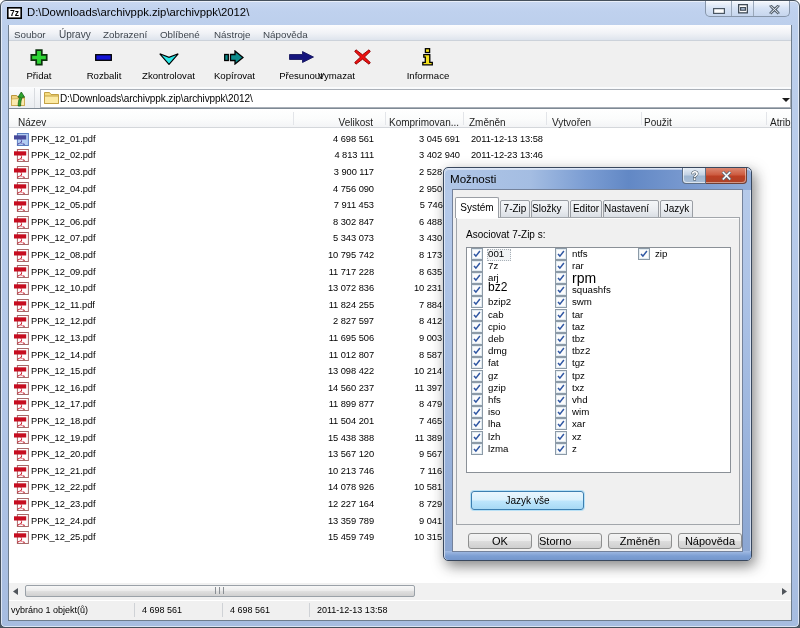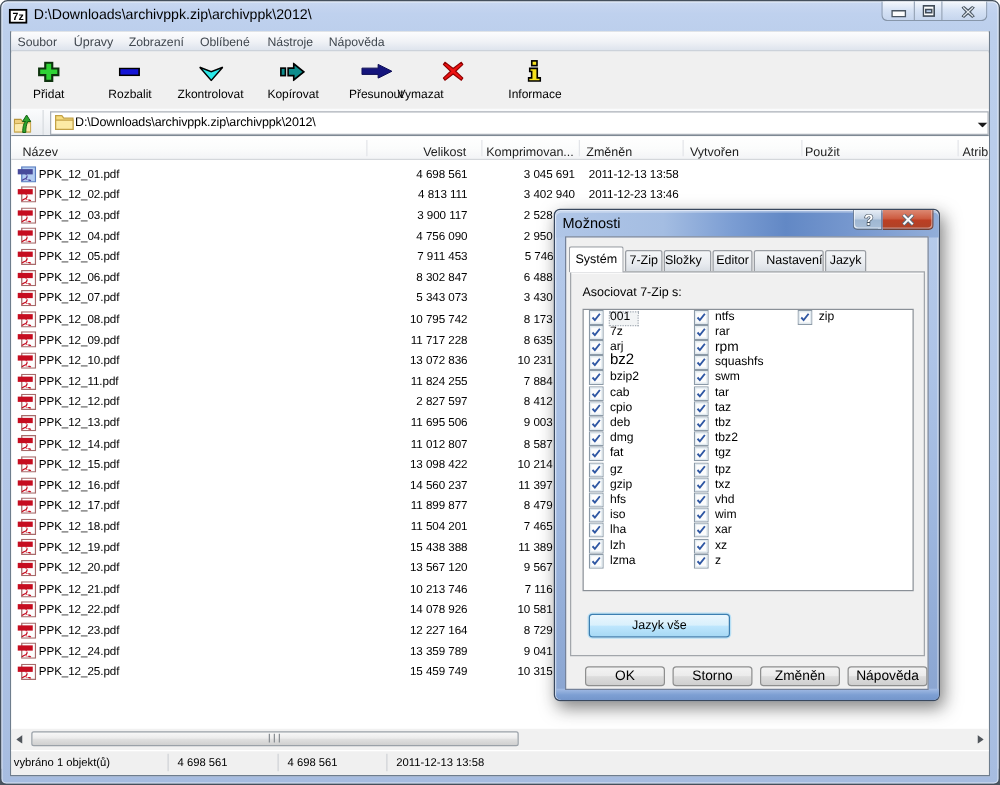--- a/index.html
+++ b/index.html
@@ -337,21 +337,21 @@
     <svg class="abs" style="left:15px;top:2.5px" width="11" height="10" viewBox="0 0 11 10">
       <path d="M1.7 0.9 L9.3 8.6 M9.3 0.9 L1.7 8.6" fill="none" stroke="#5d6a77" stroke-width="3.2"></path>
       <path d="M1.8 1 L9.2 8.5 M9.2 1 L1.8 8.5" fill="none" stroke="#fafcfe" stroke-width="1.7"></path>
     </svg>
   </div>
 <div class="abs" style="left:452px;top:189px;width:291px;height:363px;background:#f0f0f0;border:1px solid #74829b"></div>
 <div class="abs" style="left:455px;top:197px;width:44px;height:21px;background:#fff;border:1px solid #9a9ea4;border-bottom:none;border-radius:2px 2px 0 0;text-align:center;line-height:20px;z-index:3;font-size:10px">Systém</div>
 <div class="abs" style="left:500px;top:200px;width:30px;height:18px;background:linear-gradient(#f4f6f8,#e9ecf0 60%,#d9dee4);border:1px solid #9a9ea4;border-radius:2px 2px 0 0;text-align:center;line-height:16px;font-size:10px">7-Zip</div>
 <div class="abs" style="left:531px;top:200px;width:38px;height:18px;background:linear-gradient(#f4f6f8,#e9ecf0 60%,#d9dee4);border:1px solid #9a9ea4;border-radius:2px 2px 0 0;line-height:16px;font-size:10px">Složky</div>
 <div class="abs" style="left:570px;top:200px;width:32px;height:18px;background:linear-gradient(#f4f6f8,#e9ecf0 60%,#d9dee4);border:1px solid #9a9ea4;border-radius:2px 2px 0 0;text-align:center;line-height:16px;font-size:10px">Editor</div>
-<div class="abs" style="left:603px;top:200px;width:56px;height:18px;background:linear-gradient(#f4f6f8,#e9ecf0 60%,#d9dee4);border:1px solid #9a9ea4;border-radius:2px 2px 0 0;text-align:right;line-height:16px;font-size:10px">Nastavení</div>
+<div class="abs" style="left:603px;top:200px;width:56px;height:18px;background:linear-gradient(#f4f6f8,#e9ecf0 60%,#d9dee4);border:1px solid #9a9ea4;border-radius:2px 2px 0 0;text-align:left;line-height:16px;font-size:10px">Nastavení</div>
 <div class="abs" style="left:660px;top:200px;width:33px;height:18px;background:linear-gradient(#f4f6f8,#e9ecf0 60%,#d9dee4);border:1px solid #9a9ea4;border-radius:2px 2px 0 0;text-align:center;line-height:16px;font-size:10px">Jazyk</div>
 <div class="abs" style="left:456px;top:217px;width:284px;height:308px;background:#f0f0f0;border:1px solid #a2a6ab;box-shadow:inset 0 1px 0 #fdfdfd;z-index:2"></div>
 <div class="t" style="left:466px;top:227.5px;z-index:4">Asociovat 7-Zip s:</div>
 <div class="abs" style="left:466px;top:247px;width:265px;height:226px;background:#fff;border:1px solid #8a9097;z-index:4"></div>
 <div class="abs" style="left:487px;top:249px;width:24px;height:12px;background:#f2f4f5;border:1px dotted #a8b0b8;z-index:4"></div>
 <div class="abs" style="z-index:5">
     <svg class="abs" style="left:471px;top:247.5px" width="12" height="12" viewBox="0 0 12 12">
       <rect x="0.5" y="0.5" width="11" height="11" fill="#fcfcfc" stroke="#8c9aa7"></rect>
       <rect x="1.5" y="1.5" width="9" height="9" fill="none" stroke="#e2ebf1" stroke-width="1"></rect>
       <path d="M3 6 L4.9 8.1 L8.9 3" fill="none" stroke="#2f57a3" stroke-width="1.5"></path>
@@ -389,21 +389,21 @@
       <rect x="0.5" y="0.5" width="11" height="11" fill="#fcfcfc" stroke="#8c9aa7"></rect>
       <rect x="1.5" y="1.5" width="9" height="9" fill="none" stroke="#e2ebf1" stroke-width="1"></rect>
       <path d="M3 6 L4.9 8.1 L8.9 3" fill="none" stroke="#2f57a3" stroke-width="1.5"></path>
     </svg>
     <div class="t" style="left:488px;top:271.9px;height:12px;line-height:12px;font-size:9.7px">arj</div>
     <svg class="abs" style="left:555px;top:271.9px" width="12" height="12" viewBox="0 0 12 12">
       <rect x="0.5" y="0.5" width="11" height="11" fill="#fcfcfc" stroke="#8c9aa7"></rect>
       <rect x="1.5" y="1.5" width="9" height="9" fill="none" stroke="#e2ebf1" stroke-width="1"></rect>
       <path d="M3 6 L4.9 8.1 L8.9 3" fill="none" stroke="#2f57a3" stroke-width="1.5"></path>
     </svg>
-    <div class="t" style="left:572px;top:271.9px;height:12px;line-height:12px;font-size:11px">rpm</div>
+    <div class="t" style="left:572px;top:271.9px;height:12px;line-height:12px;font-size:14px">rpm</div>
   </div>
 <div class="abs" style="z-index:5">
     <svg class="abs" style="left:471px;top:284.1px" width="12" height="12" viewBox="0 0 12 12">
       <rect x="0.5" y="0.5" width="11" height="11" fill="#fcfcfc" stroke="#8c9aa7"></rect>
       <rect x="1.5" y="1.5" width="9" height="9" fill="none" stroke="#e2ebf1" stroke-width="1"></rect>
       <path d="M3 6 L4.9 8.1 L8.9 3" fill="none" stroke="#2f57a3" stroke-width="1.5"></path>
     </svg>
     <div class="t" style="left:488px;top:281px;height:12px;line-height:12px;font-size:12px">bz2</div>
     <svg class="abs" style="left:555px;top:284.1px" width="12" height="12" viewBox="0 0 12 12">
       <rect x="0.5" y="0.5" width="11" height="11" fill="#fcfcfc" stroke="#8c9aa7"></rect>
@@ -589,15 +589,15 @@
     <div class="t" style="left:488px;top:442.7px;height:12px;line-height:12px;font-size:9.7px">lzma</div>
     <svg class="abs" style="left:555px;top:442.7px" width="12" height="12" viewBox="0 0 12 12">
       <rect x="0.5" y="0.5" width="11" height="11" fill="#fcfcfc" stroke="#8c9aa7"></rect>
       <rect x="1.5" y="1.5" width="9" height="9" fill="none" stroke="#e2ebf1" stroke-width="1"></rect>
       <path d="M3 6 L4.9 8.1 L8.9 3" fill="none" stroke="#2f57a3" stroke-width="1.5"></path>
     </svg>
     <div class="t" style="left:572px;top:442.7px;height:12px;line-height:12px;font-size:9.7px">z</div>
   </div>
 <div class="abs" style="left:471px;top:491px;width:113px;height:19px;background:linear-gradient(#eaf6fd,#d9f0fc 48%,#bee6fd 52%,#a7d9f5);border:1px solid #3c7fb1;border-radius:3px;text-align:center;line-height:17px;z-index:4;box-shadow:0 0 0 1px #b8e0f5">Jazyk vše</div>
 <div class="abs" style="left:468px;top:533px;width:64px;height:16px;background:linear-gradient(#f3f3f3,#ebebeb 48%,#dddddd 52%,#cfcfcf);border:1px solid #8e8f8f;border-radius:3px;text-align:center;line-height:14px;z-index:3;font-size:11px">OK</div>
-<div class="abs" style="left:538px;top:533px;width:64px;height:16px;background:linear-gradient(#f3f3f3,#ebebeb 48%,#dddddd 52%,#cfcfcf);border:1px solid #8e8f8f;border-radius:3px;text-align:center;line-height:14px;z-index:3;font-size:11px">Storno</div>
+<div class="abs" style="left:538px;top:533px;width:64px;height:16px;background:linear-gradient(#f3f3f3,#ebebeb 48%,#dddddd 52%,#cfcfcf);border:1px solid #8e8f8f;border-radius:3px;line-height:14px;z-index:3;font-size:11px">Storno</div>
 <div class="abs" style="left:608px;top:533px;width:64px;height:16px;background:linear-gradient(#f3f3f3,#ebebeb 48%,#dddddd 52%,#cfcfcf);border:1px solid #8e8f8f;border-radius:3px;text-align:center;line-height:14px;z-index:3;font-size:11px">Změněn</div>
 <div class="abs" style="left:678px;top:533px;width:64px;height:16px;background:linear-gradient(#f3f3f3,#ebebeb 48%,#dddddd 52%,#cfcfcf);border:1px solid #8e8f8f;border-radius:3px;text-align:center;line-height:14px;z-index:3;font-size:11px">Nápověda</div>
 
 </body></html>

